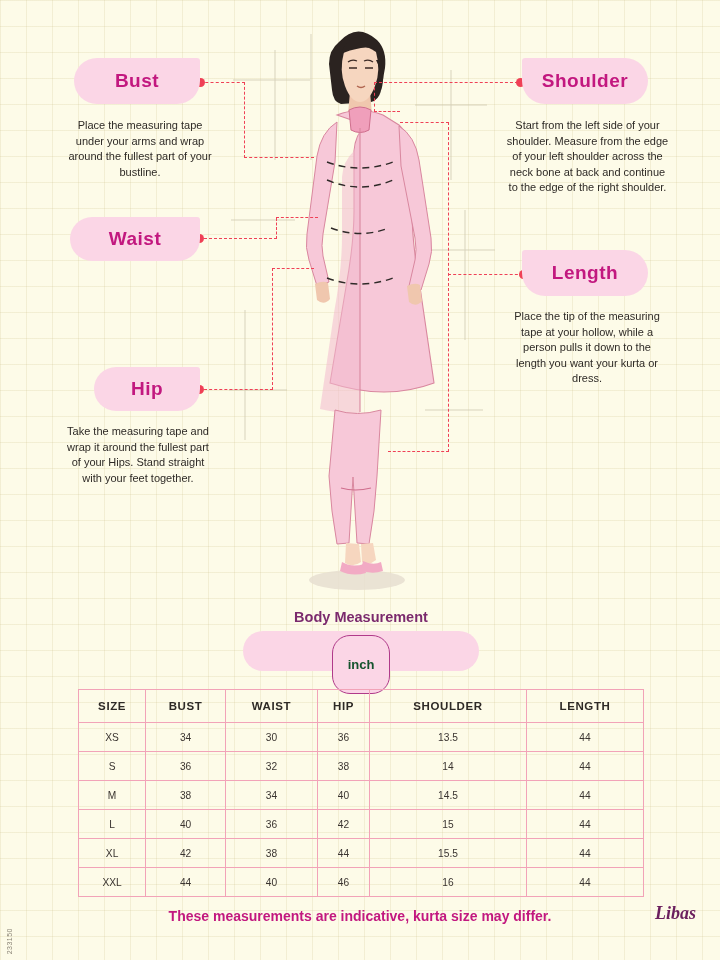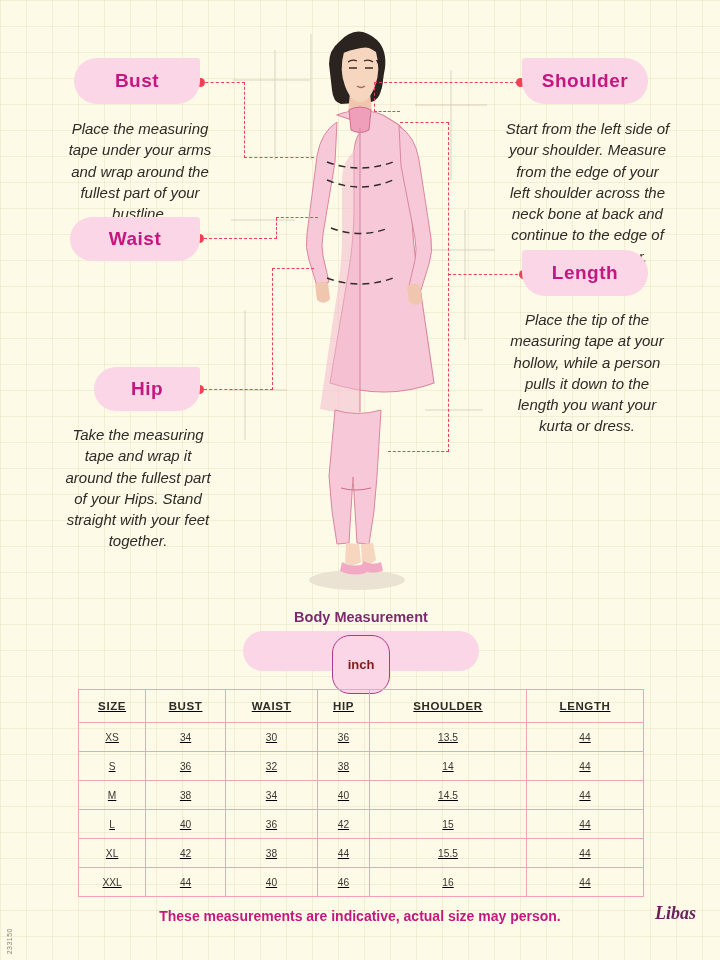--- a/index.html
+++ b/index.html
@@ -36,24 +36,23 @@
     justify-content: center;
     color: #c2187f;
     font-weight: bold;
     letter-spacing: 0.5px;
   }
   .pill.left  { border-top-right-radius: 4px; }
   .pill.right { border-top-left-radius: 4px; }
 
   .blurb {
     position: absolute;
-    font-size: 15px;
+    font-size: 11px;
     line-height: 1.42;
     color: #2e2a26;
-    font-style: italic;
   }
   .blurb.c { text-align: center; }
 
   .dot {
     position: absolute;
     width: 9px; height: 9px;
     border-radius: 50%;
     background: #ef4056;
   }
 
@@ -79,35 +78,34 @@
     flex-direction: column;
   }
   #bm-title {
     font-size: 14.5px;
     font-weight: bold;
     color: #7b2a6d;
   }
   #bm-unit {
     font-size: 13px;
     font-weight: bold;
-    color: #7f1d1d;
+    color: #14532d;
     border: 1.4px solid #b03a8a;
     border-radius: 18px;
     padding: 21px 15px;
     background: #fbd6e6;
   }
 
   
   #size-table {
     position: absolute;
     left: 78px; top: 689px;
     width: 566px;
     border-collapse: collapse;
     background: transparent;
-    text-decoration: underline;
   }
   #size-table th, #size-table td {
     border: 1px solid #f2a3b8;
     text-align: center;
     color: #3a3430;
   }
   #size-table th {
     font-size: 11.5px;
     font-weight: bold;
     letter-spacing: 0.6px;
@@ -328,15 +326,15 @@
       <td>XXL</td>
       <td>44</td>
       <td>40</td>
       <td>46</td>
       <td>16</td>
       <td>44</td>
     </tr>
   </tbody>
 </table>
 
-<div id="footnote">These measurements are indicative, actual size may person.</div>
+<div id="footnote">These measurements are indicative, kurta size may differ.</div>
 <div id="brand">Libas</div>
 <div id="sidecode">233150</div>
 
 </body></html>

